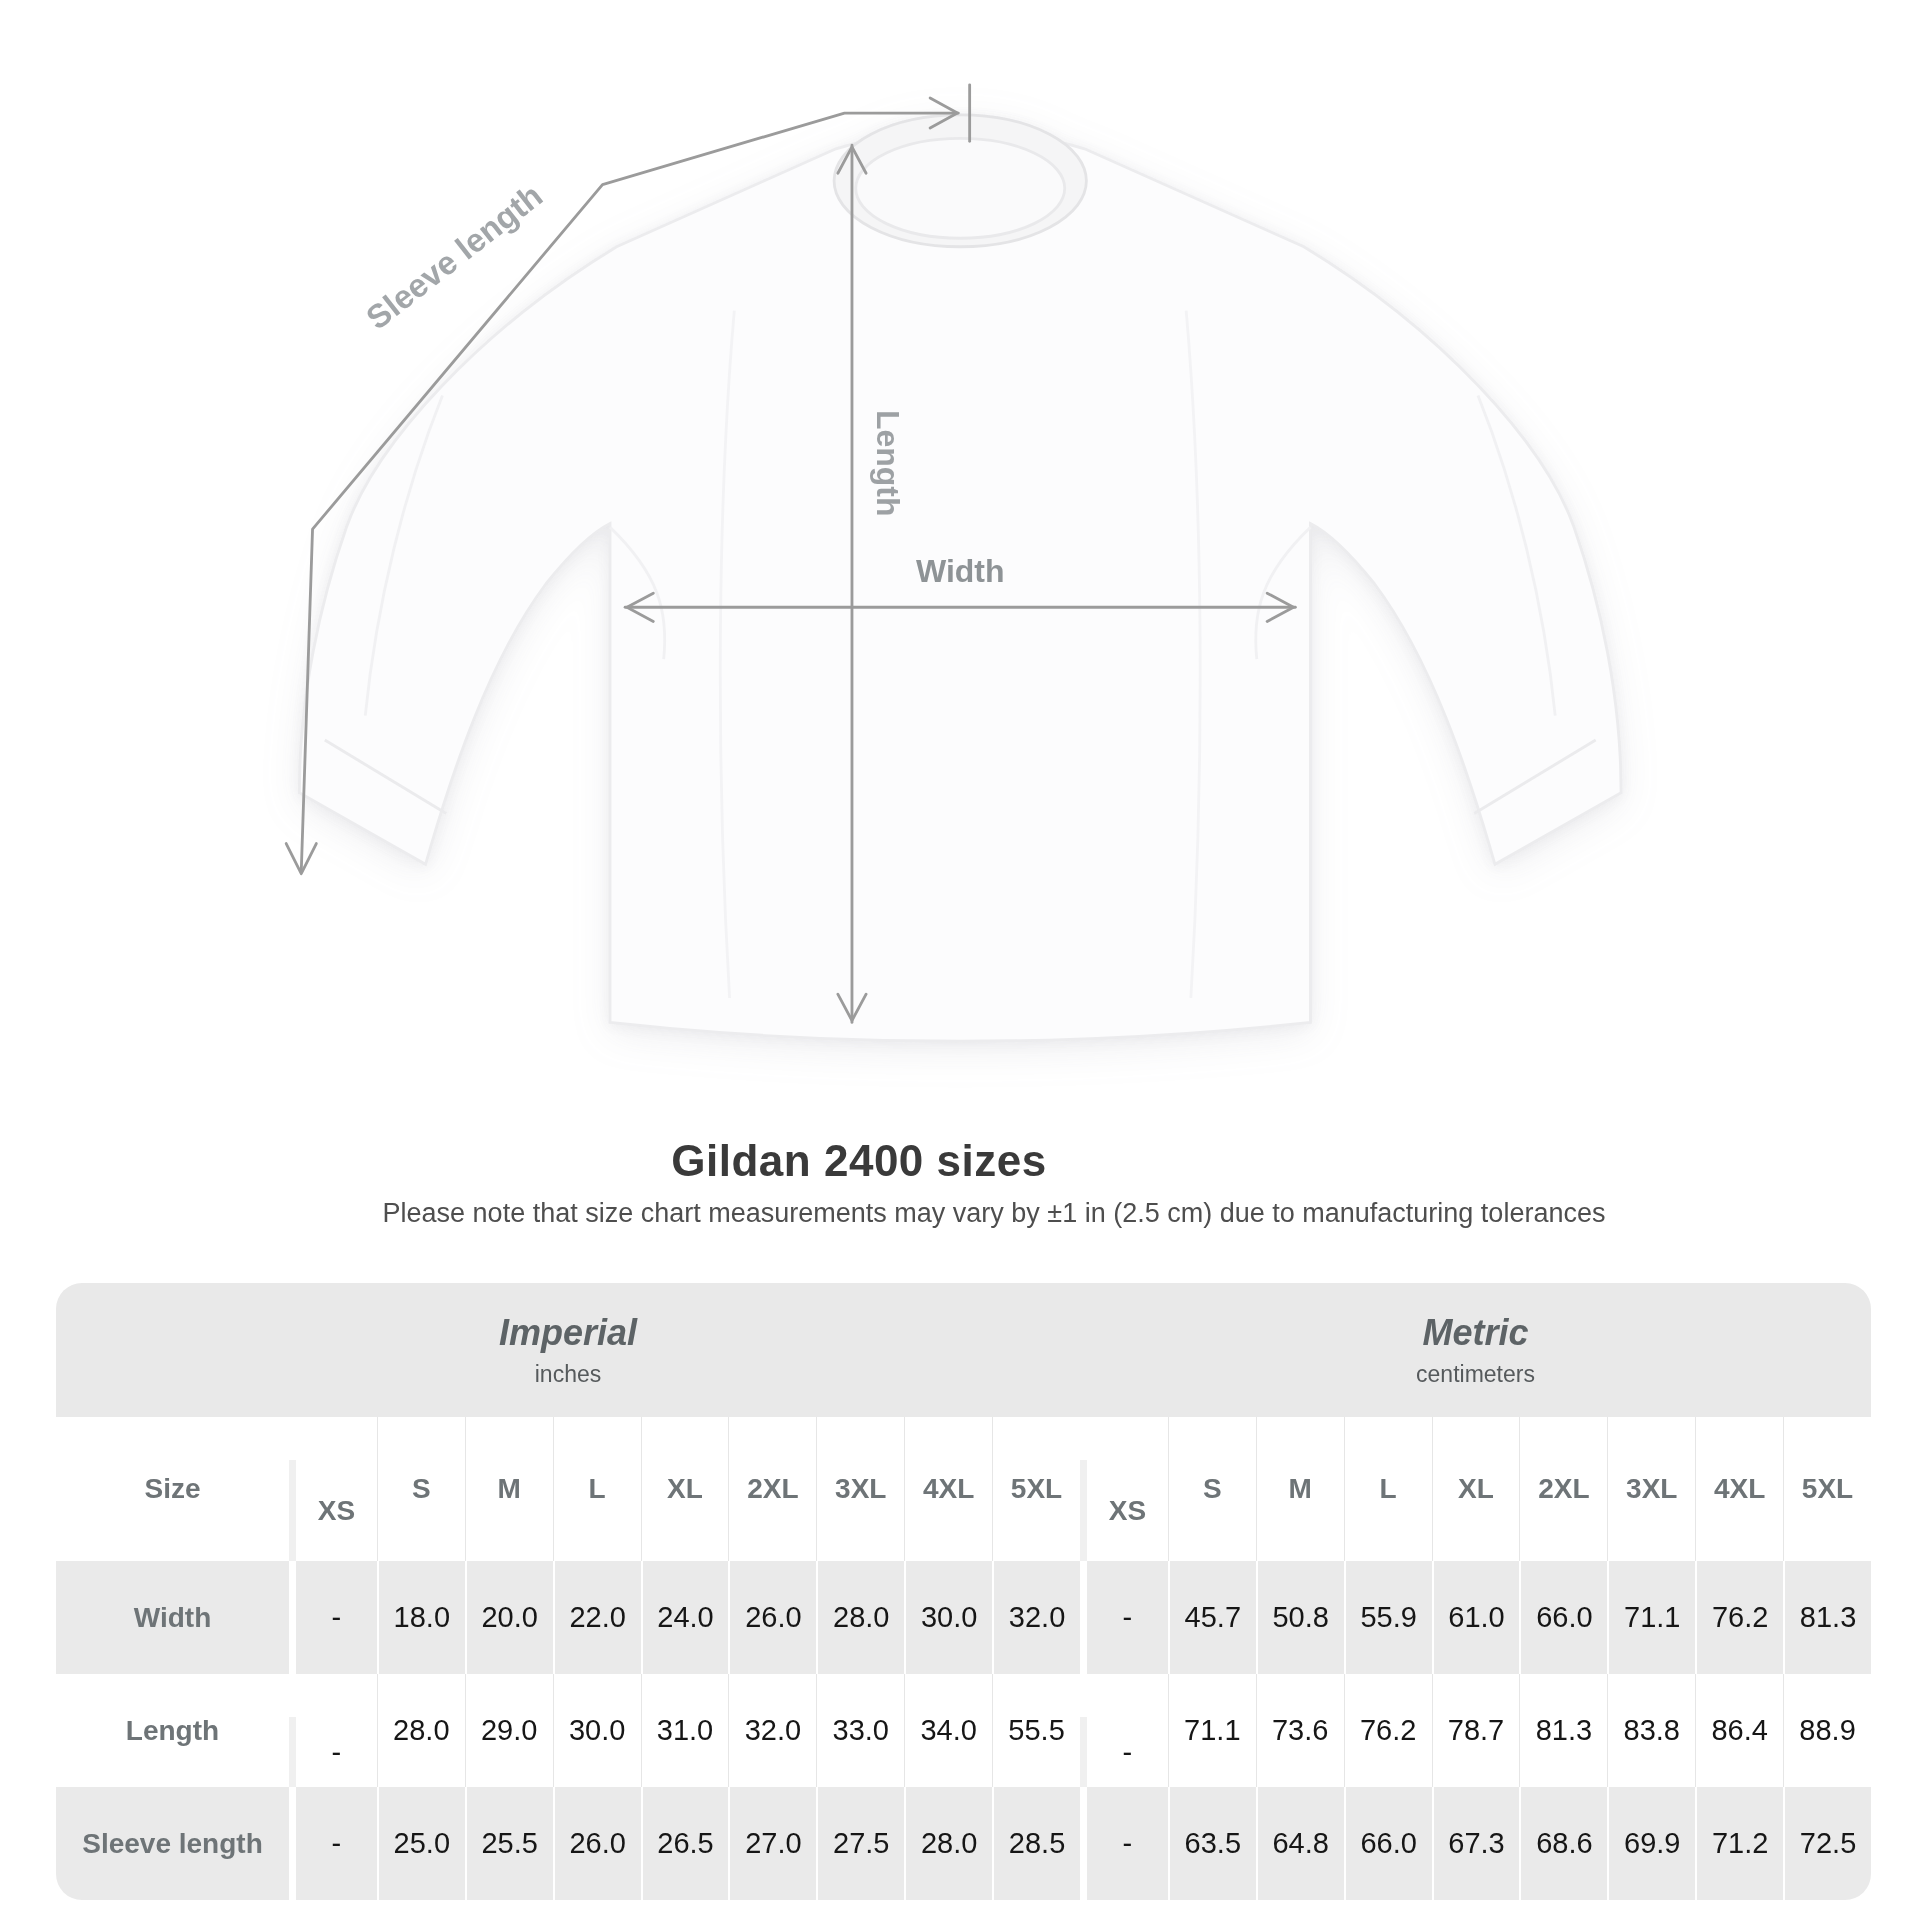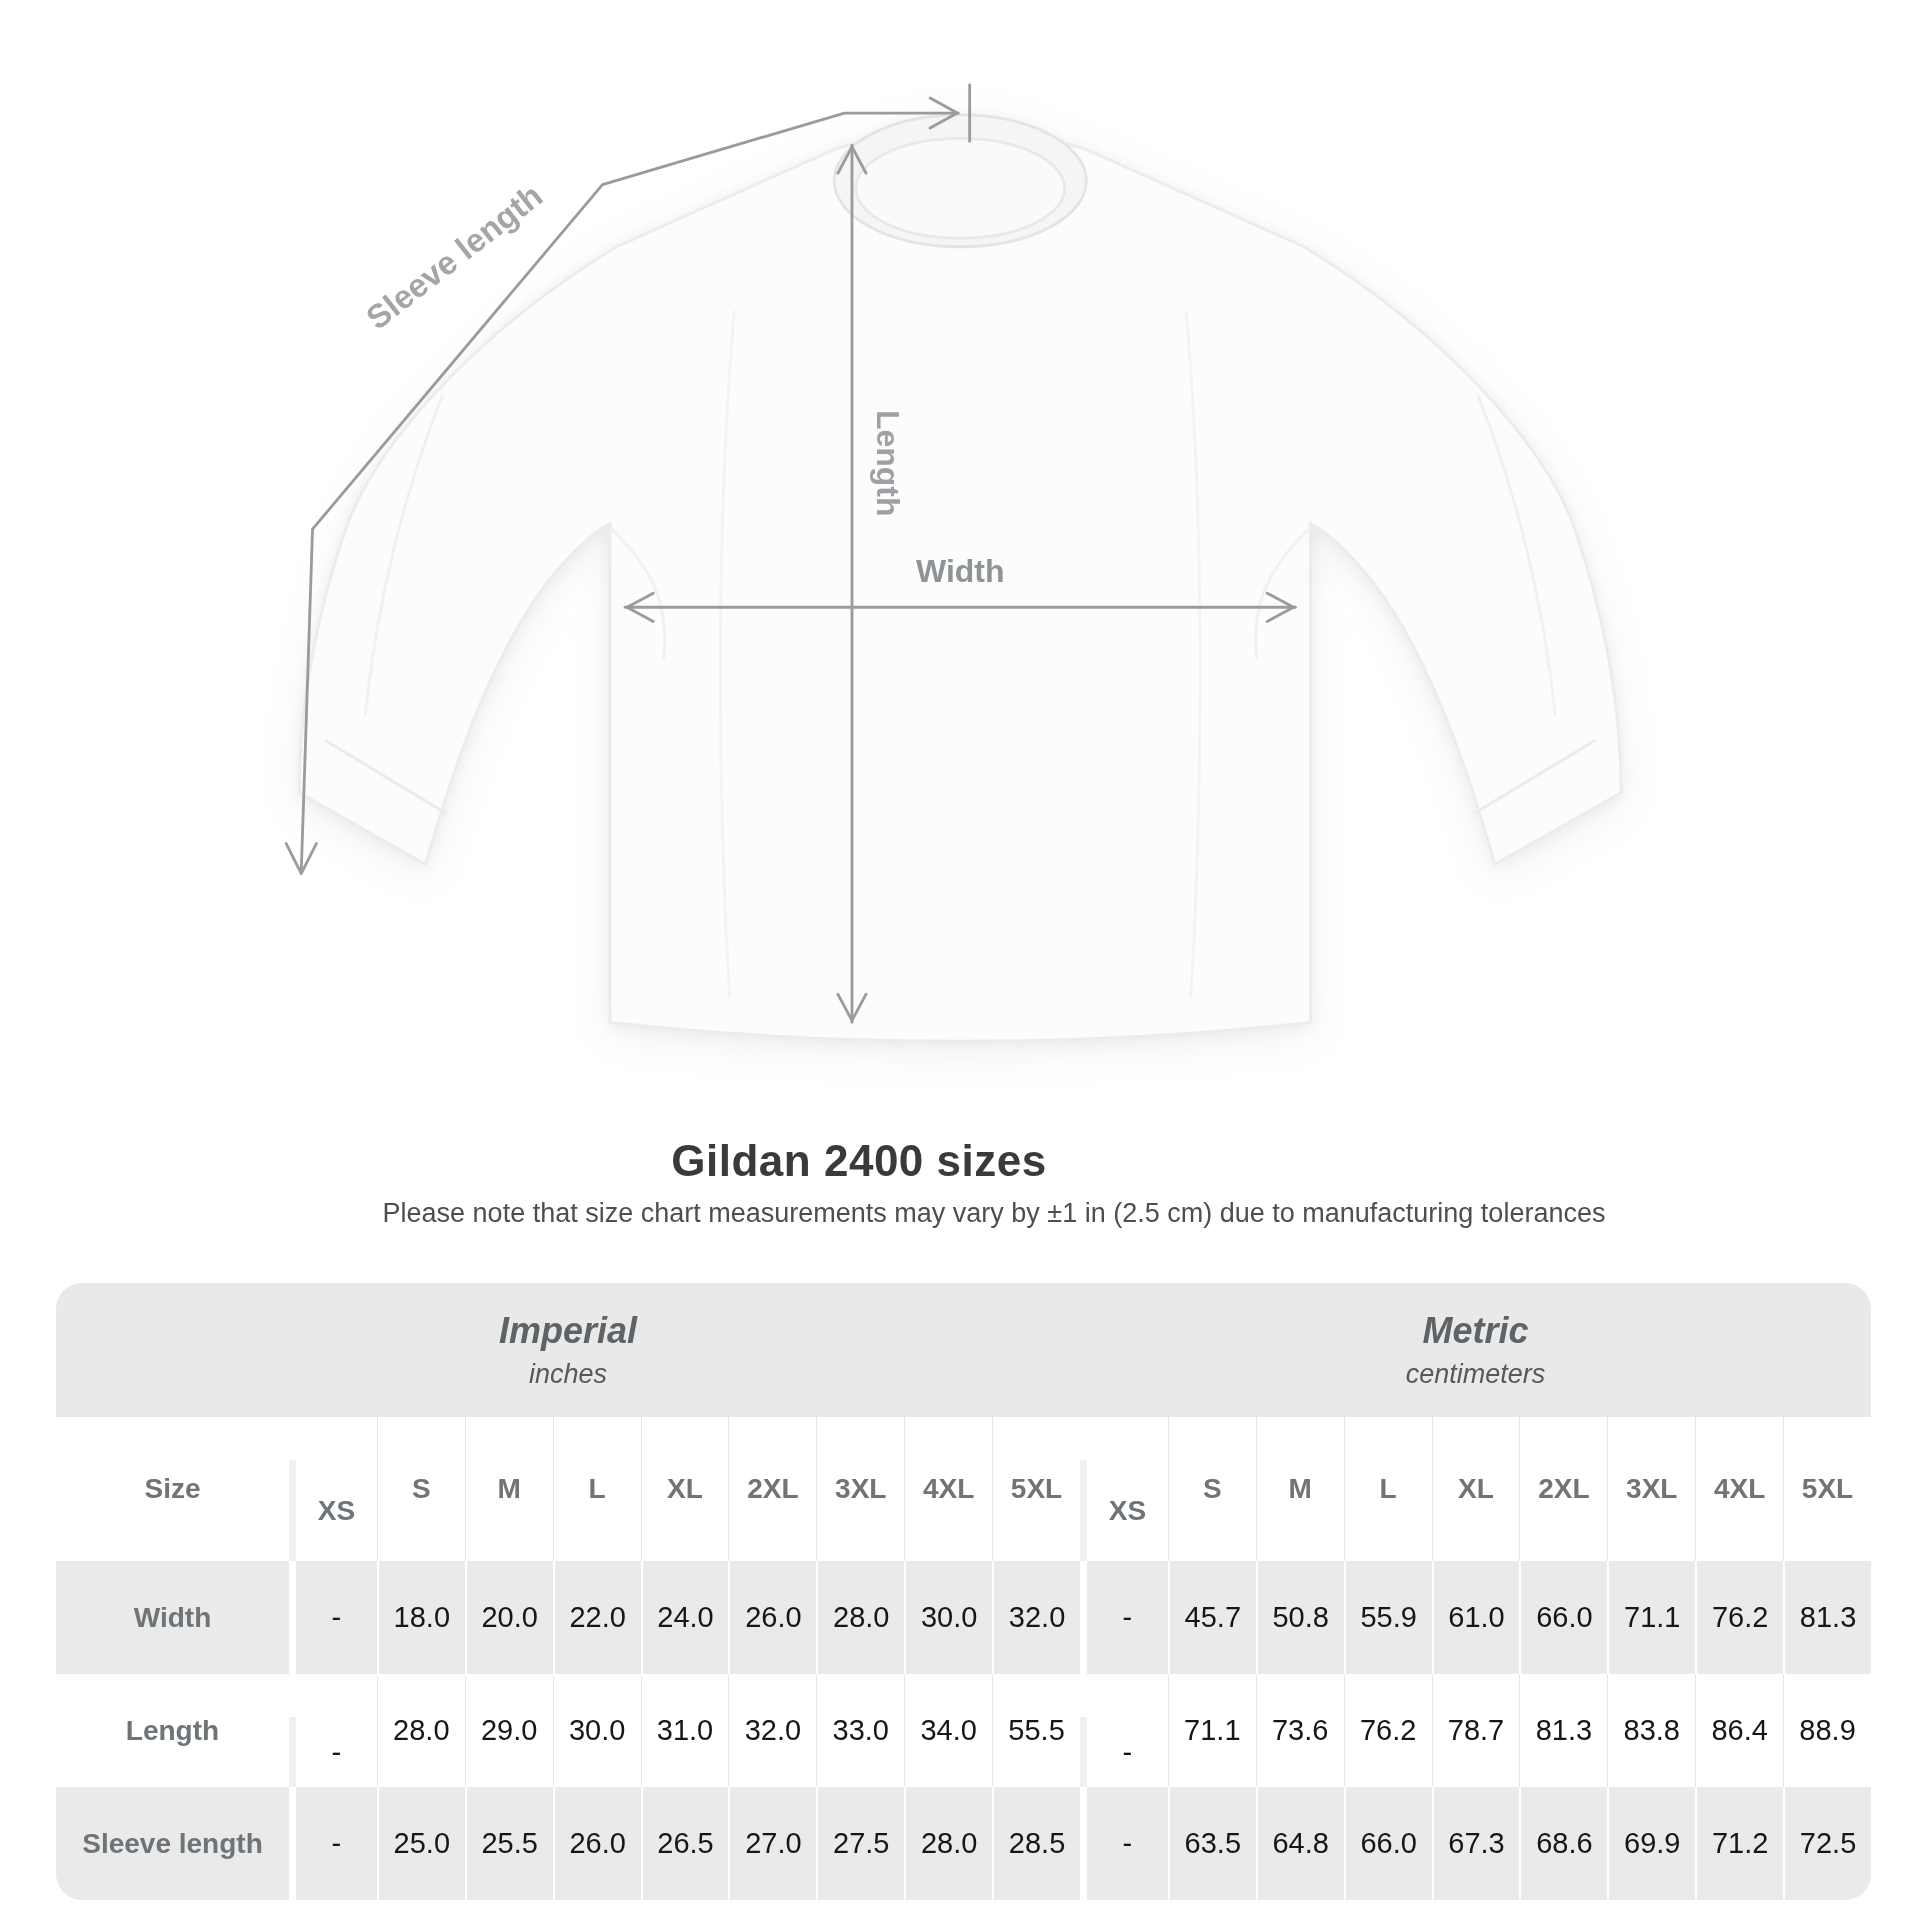--- a/index.html
+++ b/index.html
@@ -17,21 +17,21 @@
     font-size:27px;color:#4e4e4e;padding-left:30px;}
 
   
   .size-table{position:absolute;left:56px;top:1283px;width:1815px;
     border-radius:26px;overflow:hidden;background:#fff;}
   .band{display:grid;grid-template-columns:233px repeat(18,1fr);height:134px;background:#e9e9e9;}
   .unit{display:flex;flex-direction:column;align-items:center;justify-content:center;gap:7.5px;}
   .u-imp{grid-column:1/11;}
   .u-met{grid-column:11/20;}
   .unit-name{font-size:36px;font-weight:bold;font-style:italic;color:#5d6366;}
-  .unit-sub{font-size:27px;font-style:italic;color:#565a5c;}
+  .unit-sub{font-size:23px;color:#565a5c;}
 
   .trow{display:grid;grid-template-columns:233px repeat(18,1fr);height:113px;}
   .thead{height:144px;background:#ffffff;}
   .gray{background:#eaeaea;}
   .white{background:#ffffff;}
   .cell{display:flex;align-items:center;justify-content:center;min-width:0;}
   .head{font-size:28px;font-weight:bold;color:#6e7477;}
   .lab{font-size:28px;font-weight:bold;color:#6e7477;}
   .val{font-size:29px;color:#161616;}
 

